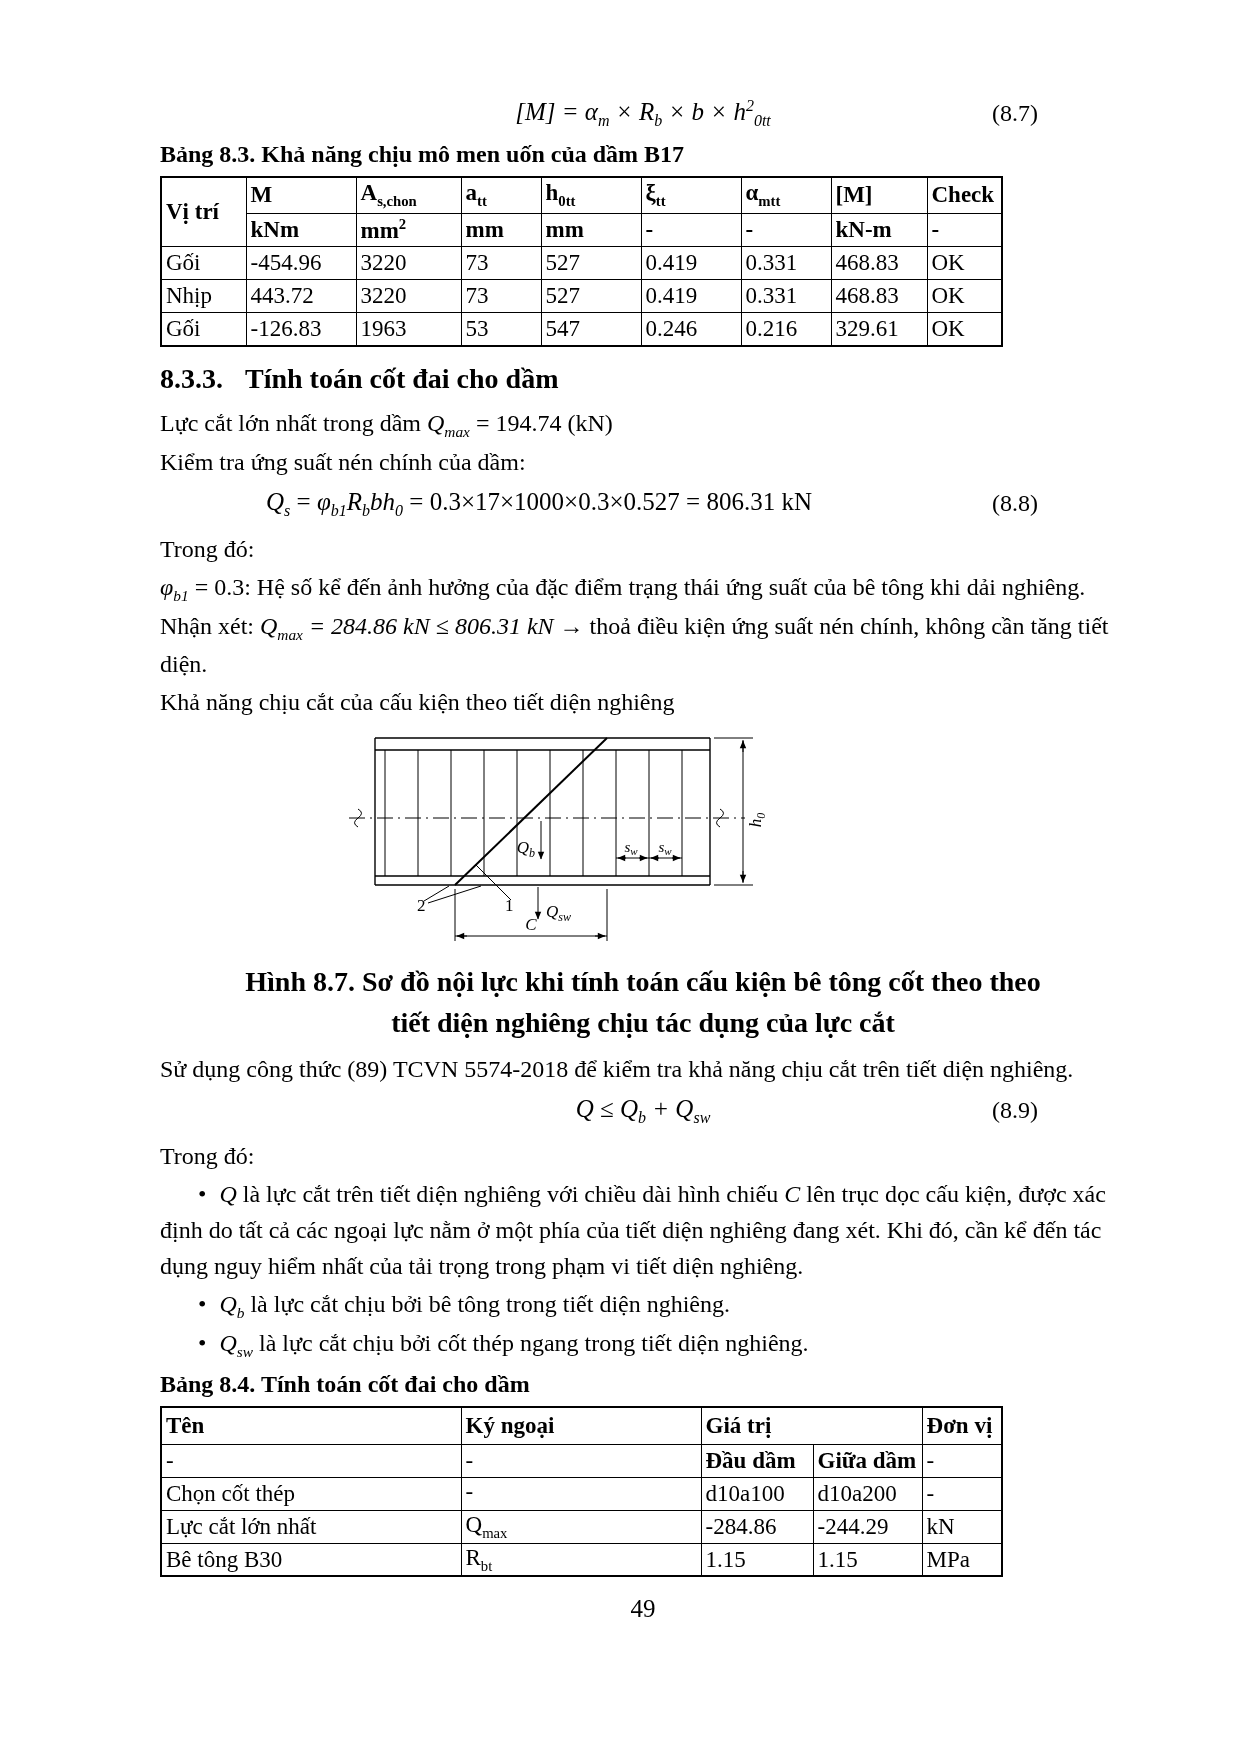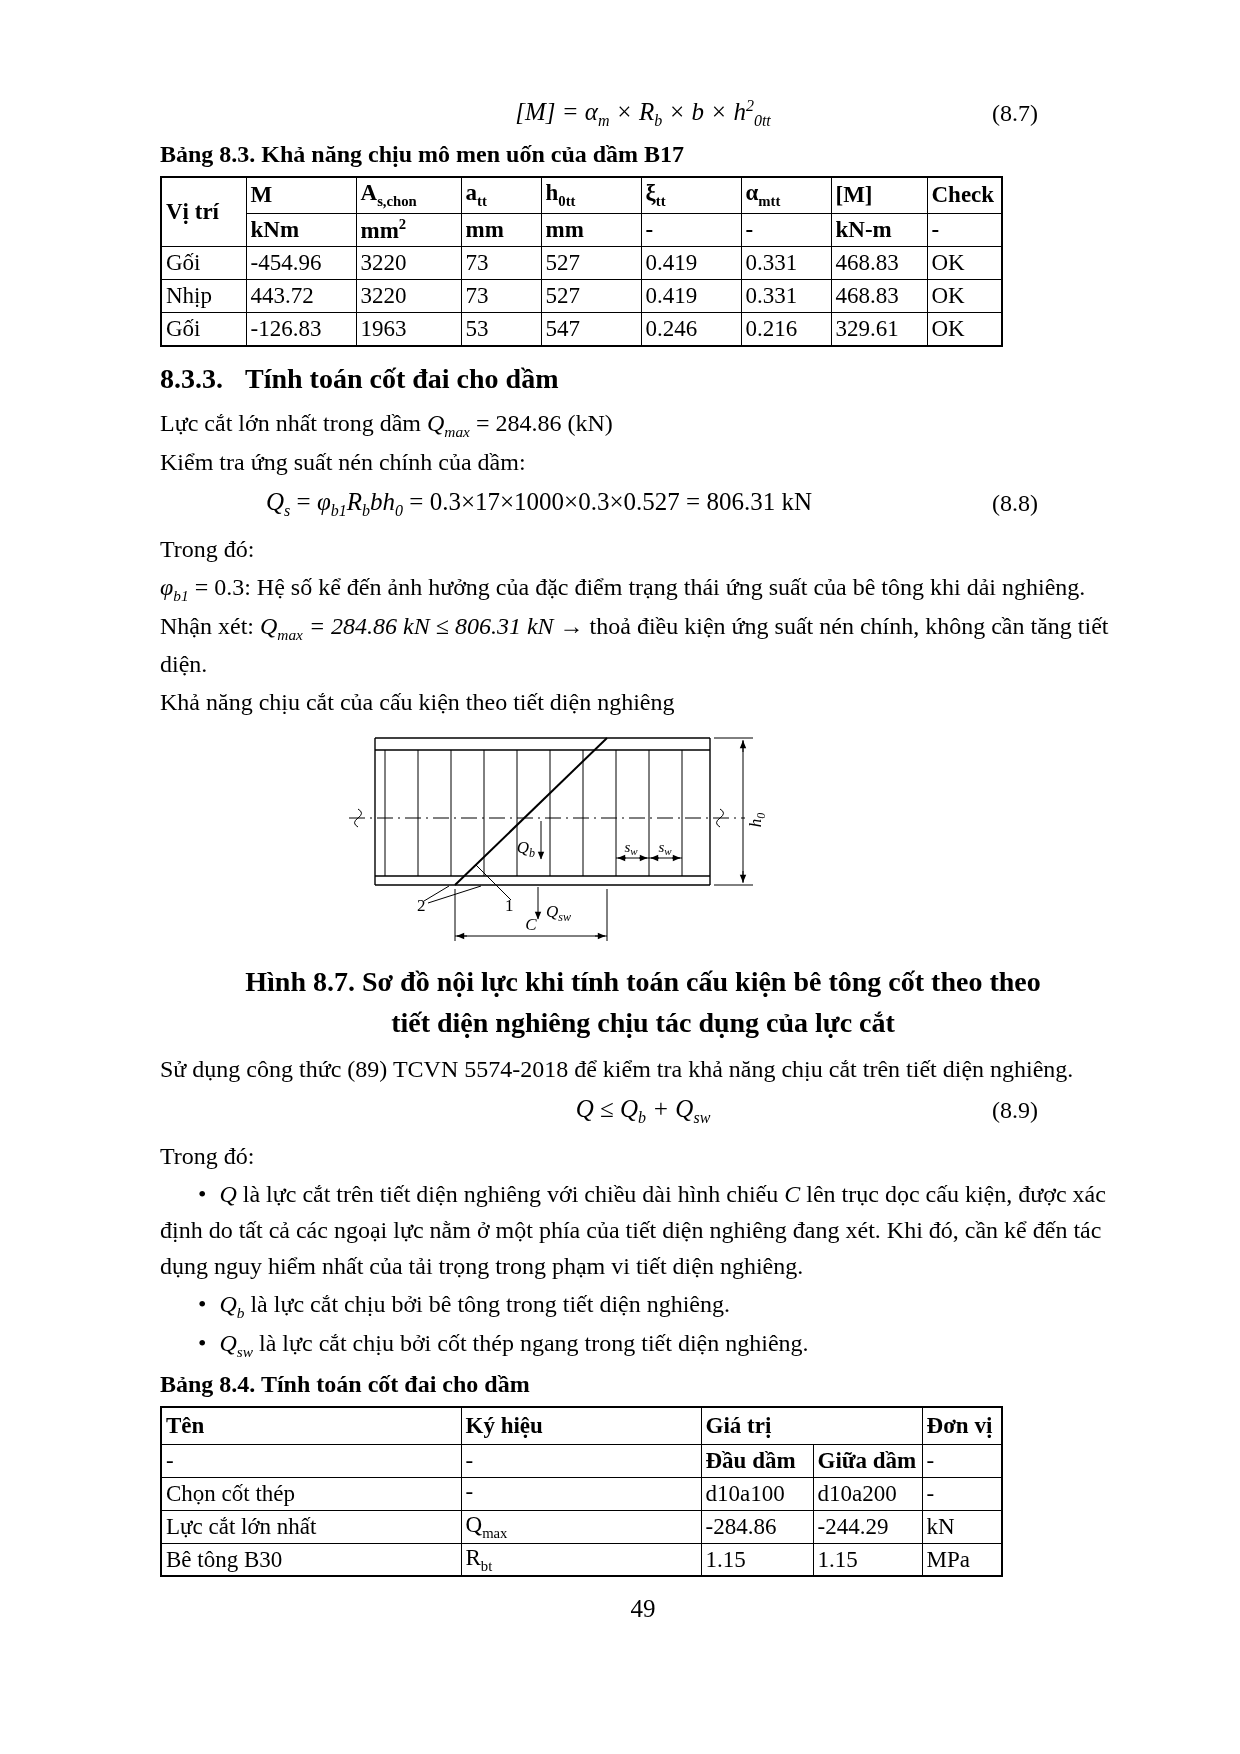--- a/index.html
+++ b/index.html
@@ -121,21 +121,21 @@
       <td>329.61</td>
       <td>OK</td>
     </tr>
   </tbody>
     </table>
 
   <div class="section-head">
     <span class="num">8.3.3.</span><span>Tính toán cốt đai cho dầm</span>
   </div>
 
-  <p class="para"><span>Lực cắt lớn nhất trong dầm </span><span class="math"><span>Q</span><sub>max</sub></span><span> = 284.86 (kN)</span></p>
+  <p class="para"><span>Lực cắt lớn nhất trong dầm </span><span class="math"><span>Q</span><sub>max</sub></span><span> = 194.74 (kN)</span></p>
 
   <p class="para">Kiểm tra ứng suất nén chính của dầm:</p>
 
   <div class="formula-line left">
     <span><span class="math"><span>Q</span><sub>s</sub></span><span class="rm"> = </span><span class="math"><span>φ</span><sub>b1</sub><span>R</span><sub>b</sub><span>bh</span><sub>0</sub></span><span class="rm"> = 0.3×17×1000×0.3×0.527 = 806.31 kN</span></span>
     <span class="eqnum">(8.8)</span>
   </div>
 
   <p class="para">Trong đó:</p>
 
@@ -242,21 +242,21 @@
     <colgroup>
       <col style="width:300px">
         <col style="width:240px">
         <col style="width:112px">
         <col style="width:109px">
         <col style="width:80px">
     </colgroup>
     <tbody>
         <tr class="hrow b">
       <td>Tên</td>
-      <td>Ký hiệu</td>
+      <td>Ký ngoại</td>
       <td colspan="2">Giá trị</td>
       <td>Đơn vị</td>
     </tr>
     <tr>
       <td>-</td>
       <td>-</td>
       <td class="b">Đầu dầm</td>
       <td class="b">Giữa dầm</td>
       <td>-</td>
     </tr>

